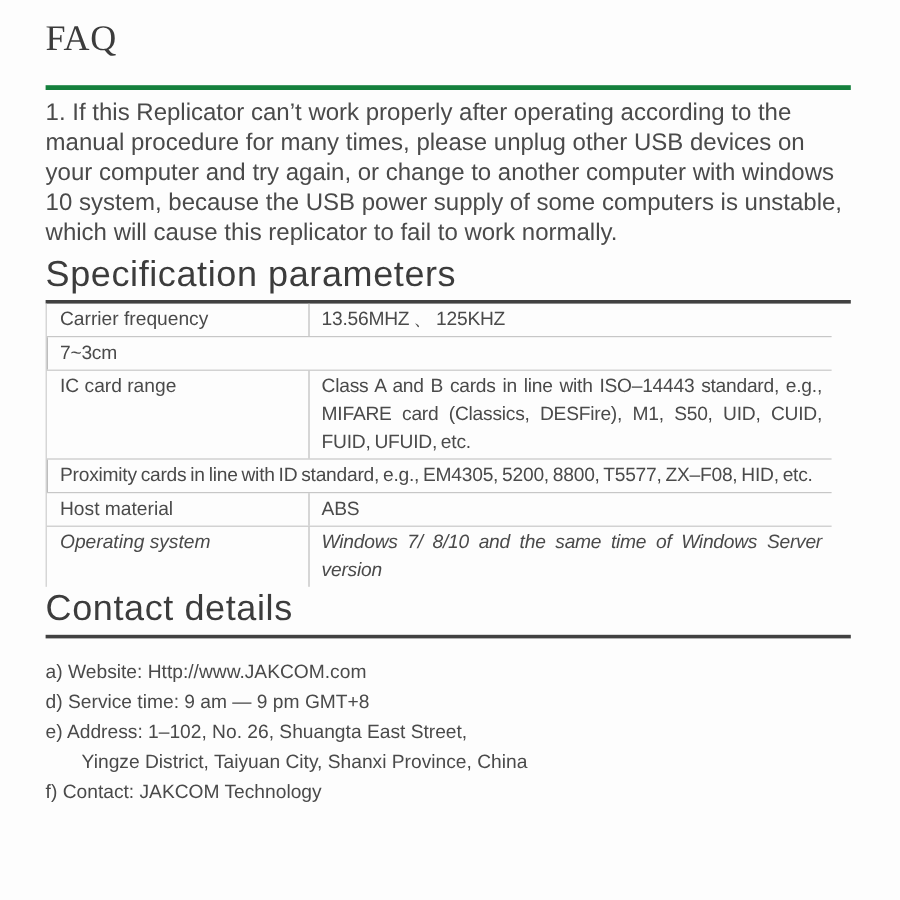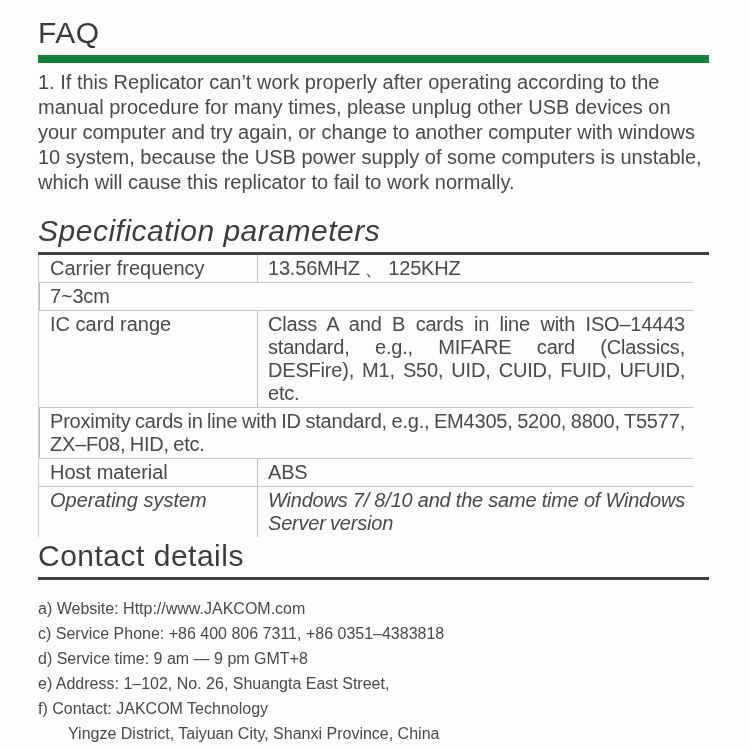--- a/index.html
+++ b/index.html
@@ -16,37 +16,37 @@
   .section-title {
     font-size: 30px;
     line-height: 38px;
     font-weight: 400;
     letter-spacing: 0.5px;
     color: #3c3c3c;
     margin: 0;
     width: 671px;
     box-sizing: border-box;
   }
-  .rule-thin  { border-bottom: 8px solid #15803d; padding-bottom: 3px; }
+  .rule-thin  { border-bottom: 4px solid #15803d; padding-bottom: 19px; font-family: Liberation Serif, serif; }
   .rule-thick { border-bottom: 3px solid #414141; padding-bottom: 2px; }
 
   .faq-paragraph {
     margin: 7px 0 0 0;
     width: 674px;
     font-size: 20px;
     line-height: 25px;
     color: #4a4a4a;
   }
 
-  .spec-heading { margin-top: 17px; font-style: italic; }
+  .spec-heading { margin-top: 3px; }
 
   .spec-table {
     width: 654px;
     border-left: 1px solid #cccccc;
-    font-size: 20px;
+    font-size: 16px;
     line-height: 23px;
     color: #4a4a4a;
   }
   .spec-row { display: flex; border-bottom: 1px solid #c7c7c7; }
   .spec-row:last-child { border-bottom: none; font-style: italic; }
   .spec-label {
     flex: none;
     width: 218px;
     box-sizing: border-box;
     padding: 2px 10px 2px 11px;
@@ -107,19 +107,18 @@
       <div class="spec-value">Windows 7/ 8/10 and the same time of Windows Server version</div>
     </div>
   </div>
 </div>
 
 <div>
   <h1 class="section-title rule-thick contact-heading">Contact details</h1>
 
   <div class="contact-list">
     <div class="contact-line">a) Website: Http://www.JAKCOM.com</div>
-    <div class="contact-line">c) Service Phone: +86 400 806 7311, +86 0351–4383818</div>
     <div class="contact-line">d) Service time: 9 am — 9 pm GMT+8</div>
     <div class="contact-line">e) Address: 1–102, No. 26, Shuangta East Street,</div>
+    <div class="contact-line indent">Yingze District, Taiyuan City, Shanxi Province, China</div>
     <div class="contact-line">f) Contact: JAKCOM Technology</div>
-    <div class="contact-line indent">Yingze District, Taiyuan City, Shanxi Province, China</div>
   </div>
 </div>
 
 </body></html>

